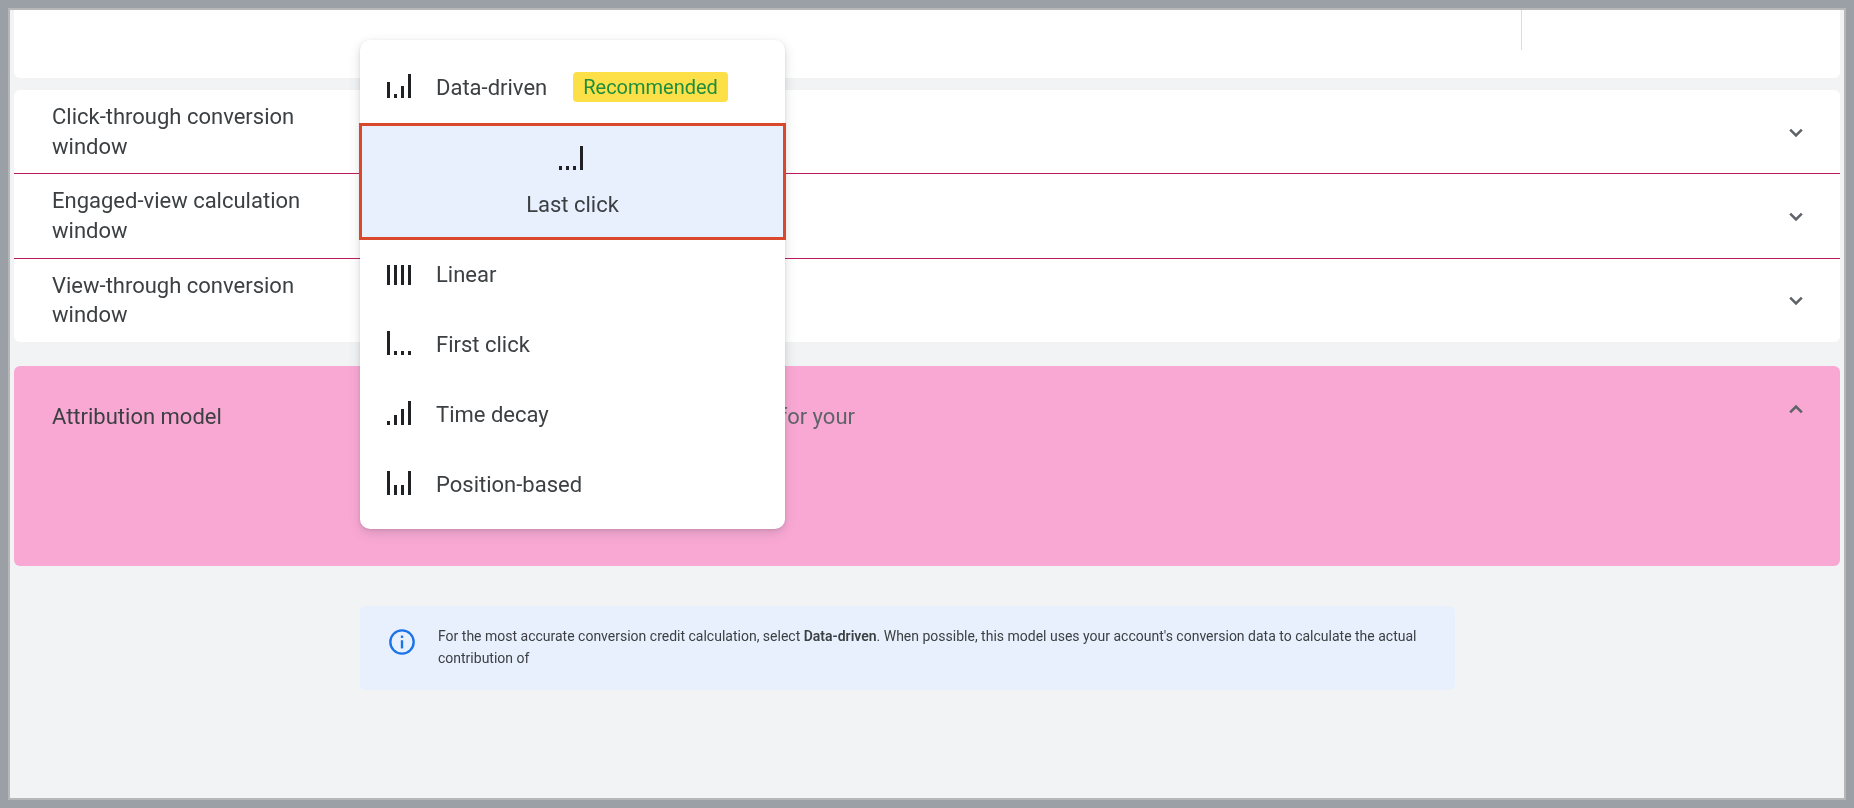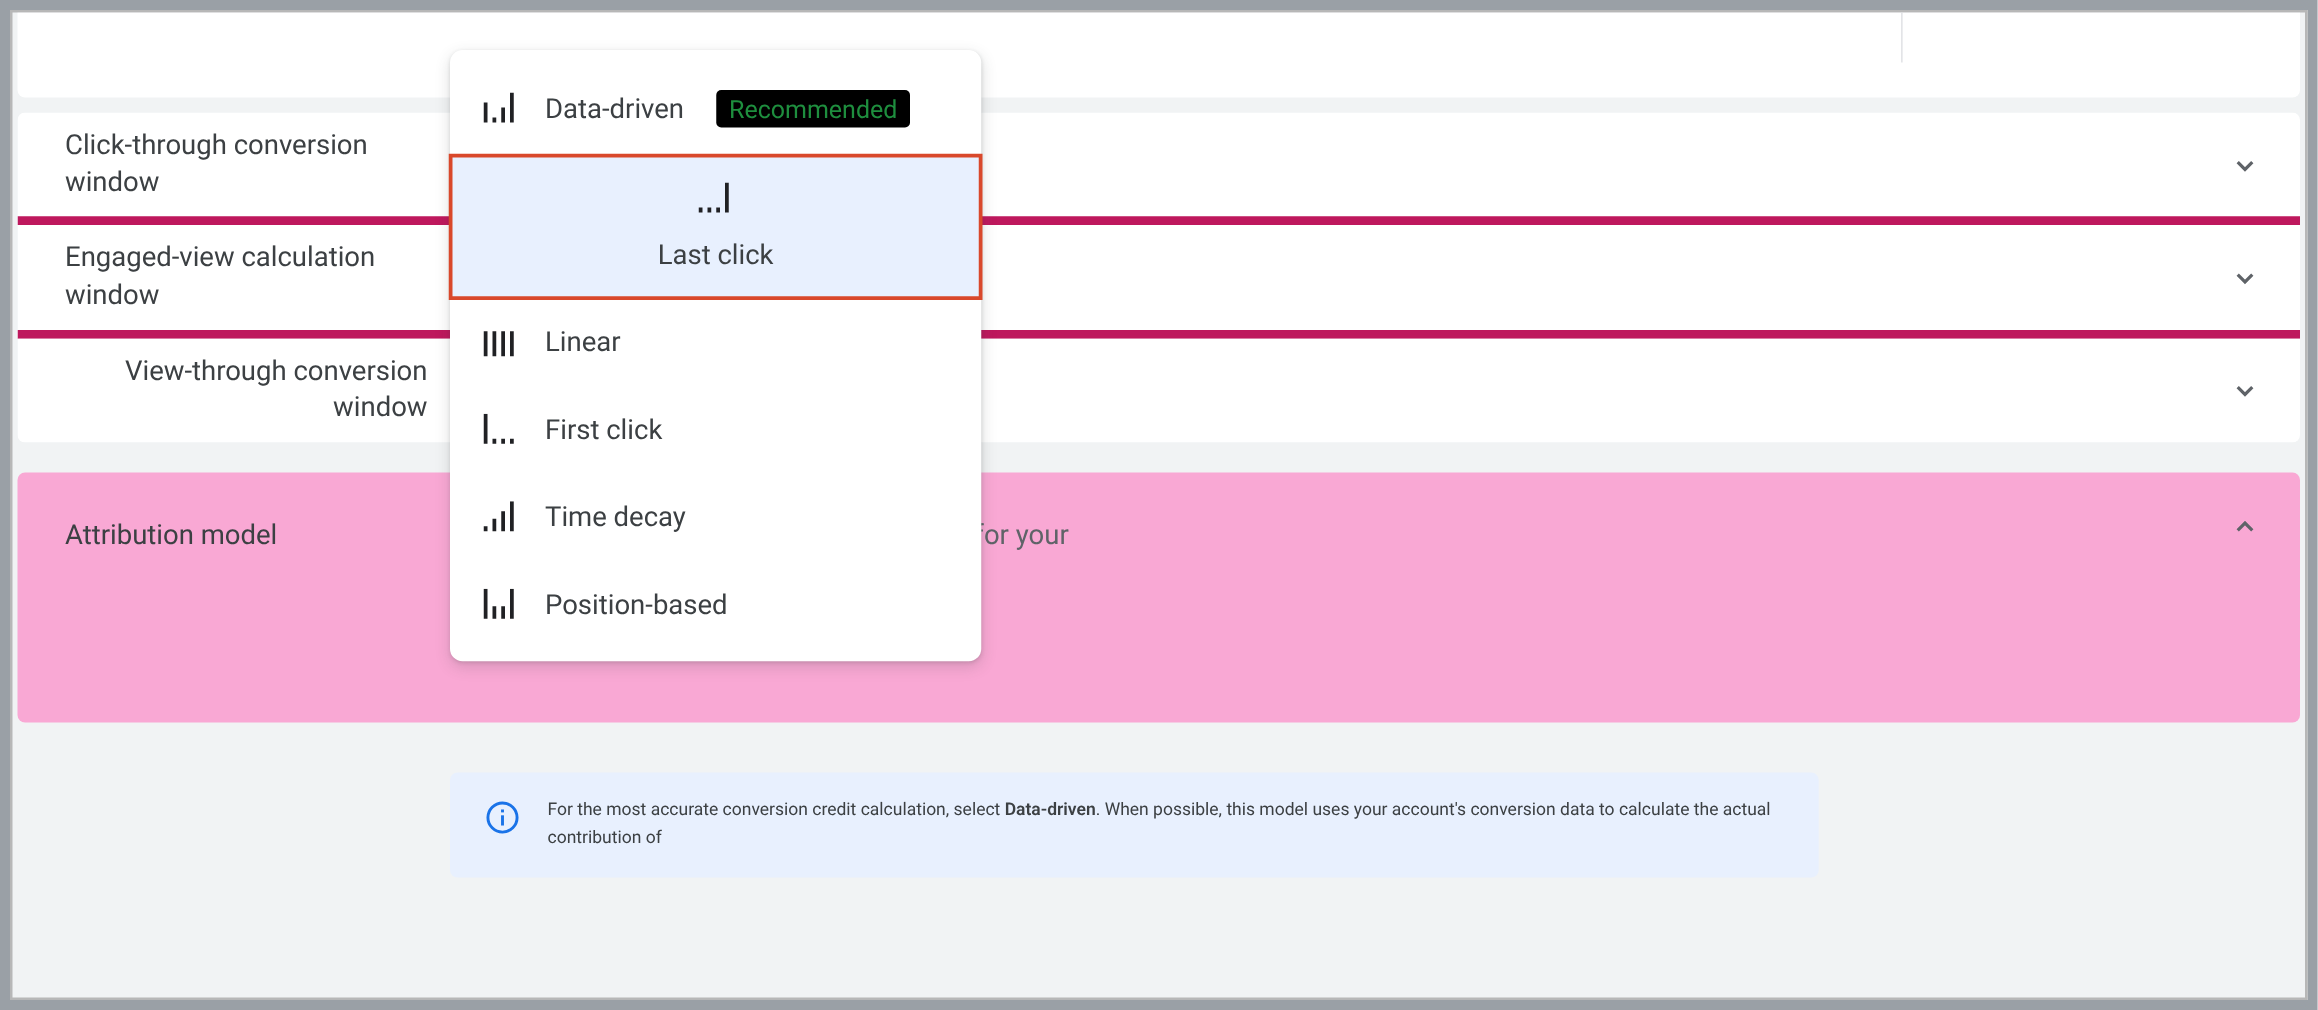--- a/index.html
+++ b/index.html
@@ -41,25 +41,25 @@
     .settings {
       margin: 12px 4px 0 4px;
       border-radius: 6px;
       overflow: hidden;
     }
     .setting-row {
       background: #fff;
       display: flex;
       align-items: center;
       padding: 12px 30px 12px 38px;
-      border-bottom: 7px solid #be185d;
+      border-bottom: 1px solid #be185d;
       min-height: 80px;
       cursor: pointer;
     }
-    .setting-row:last-child { border-bottom: none; text-align: right; }
+    .setting-row:last-child { border-bottom: none; }
     .setting-label {
       font-size: 22px;
       color: #3c4043;
       line-height: 1.35;
       max-width: 290px;
     }
     .chev {
       margin-left: auto;
       color: #5f6368;
       flex-shrink: 0;
@@ -143,21 +143,21 @@
       justify-content: flex-start;
       flex-shrink: 0;
     }
     .dd-item.selected {
       background: #e8f0fe;
       outline: 3px solid #d9482b;
       outline-offset: -2px;
       flex-direction: column;
     }
     .badge {
-      background: #000000;
+      background: #fde047;
       color: #1e8e3e;
       font-size: 20px;
       padding: 3px 10px;
       border-radius: 4px;
       margin-left: 6px;
     }
     svg { display: block; }
   </style>
 </head>
 <body>

